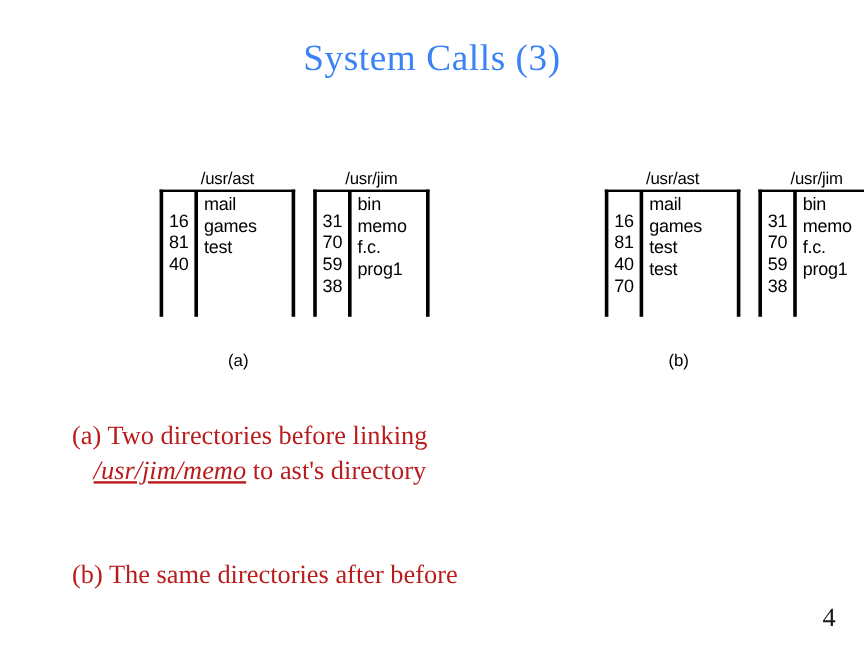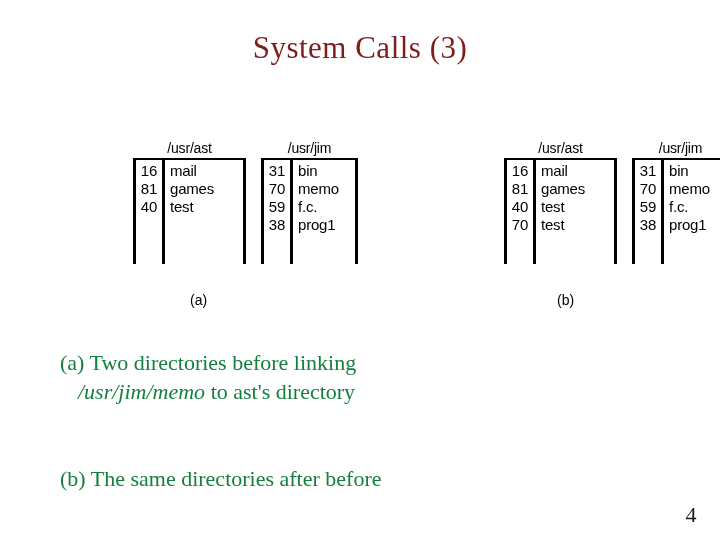--- a/index.html
+++ b/index.html
@@ -17,21 +17,21 @@
 
   
   .slide-title {
     position: absolute;
     top: 30px;
     left: 0;
     width: 720px;
     text-align: center;
     font-family: "Liberation Serif", serif;
     font-size: 31px;
-    color: #7f1d1d;
+    color: #3b82f6;
     letter-spacing: 0.5px;
     white-space: nowrap;
   }
 
   
   .figure {
     position: absolute;
     top: 138px;
     left: 0;
     width: 720px;
@@ -74,21 +74,21 @@
     border-left: 3px solid #000000;
     border-right: 3px solid #000000;
     box-sizing: border-box;
     display: flex;
   }
 
   .col-inode {
     width: 29px;
     border-right: 3px solid #000000;
     box-sizing: border-box;
-    padding-top: 2px;
+    padding-top: 16px;
   }
   .col-name {
     box-sizing: border-box;
     padding-top: 2px;
     padding-left: 5px;
   }
 
   .dir-table.w-ast .col-name { width: 78px; }
   .dir-table.w-jim .col-name { width: 62px; }
 
@@ -113,31 +113,32 @@
   .sub-label.lbl-a { top: 292px; left: 190px; }
   .sub-label.lbl-b { top: 292px; left: 557px; }
 
   
   .caption-block {
     position: absolute;
     left: 60px;
     width: 600px;
     font-family: "Liberation Serif", serif;
     font-size: 22px;
-    color: #15803d;
+    color: #b91c1c;
     line-height: 29px;
   }
   .caption-a { top: 348px; }
   .caption-b { top: 464px; }
 
   .caption-line2 {
     padding-left: 18px;
   }
   .path-italic {
     font-style: italic;
+    text-decoration: underline;
   }
 
   
   .page-number {
     position: absolute;
     top: 502px;
     left: 676px;
     width: 30px;
     text-align: center;
     font-family: "Liberation Serif", serif;

